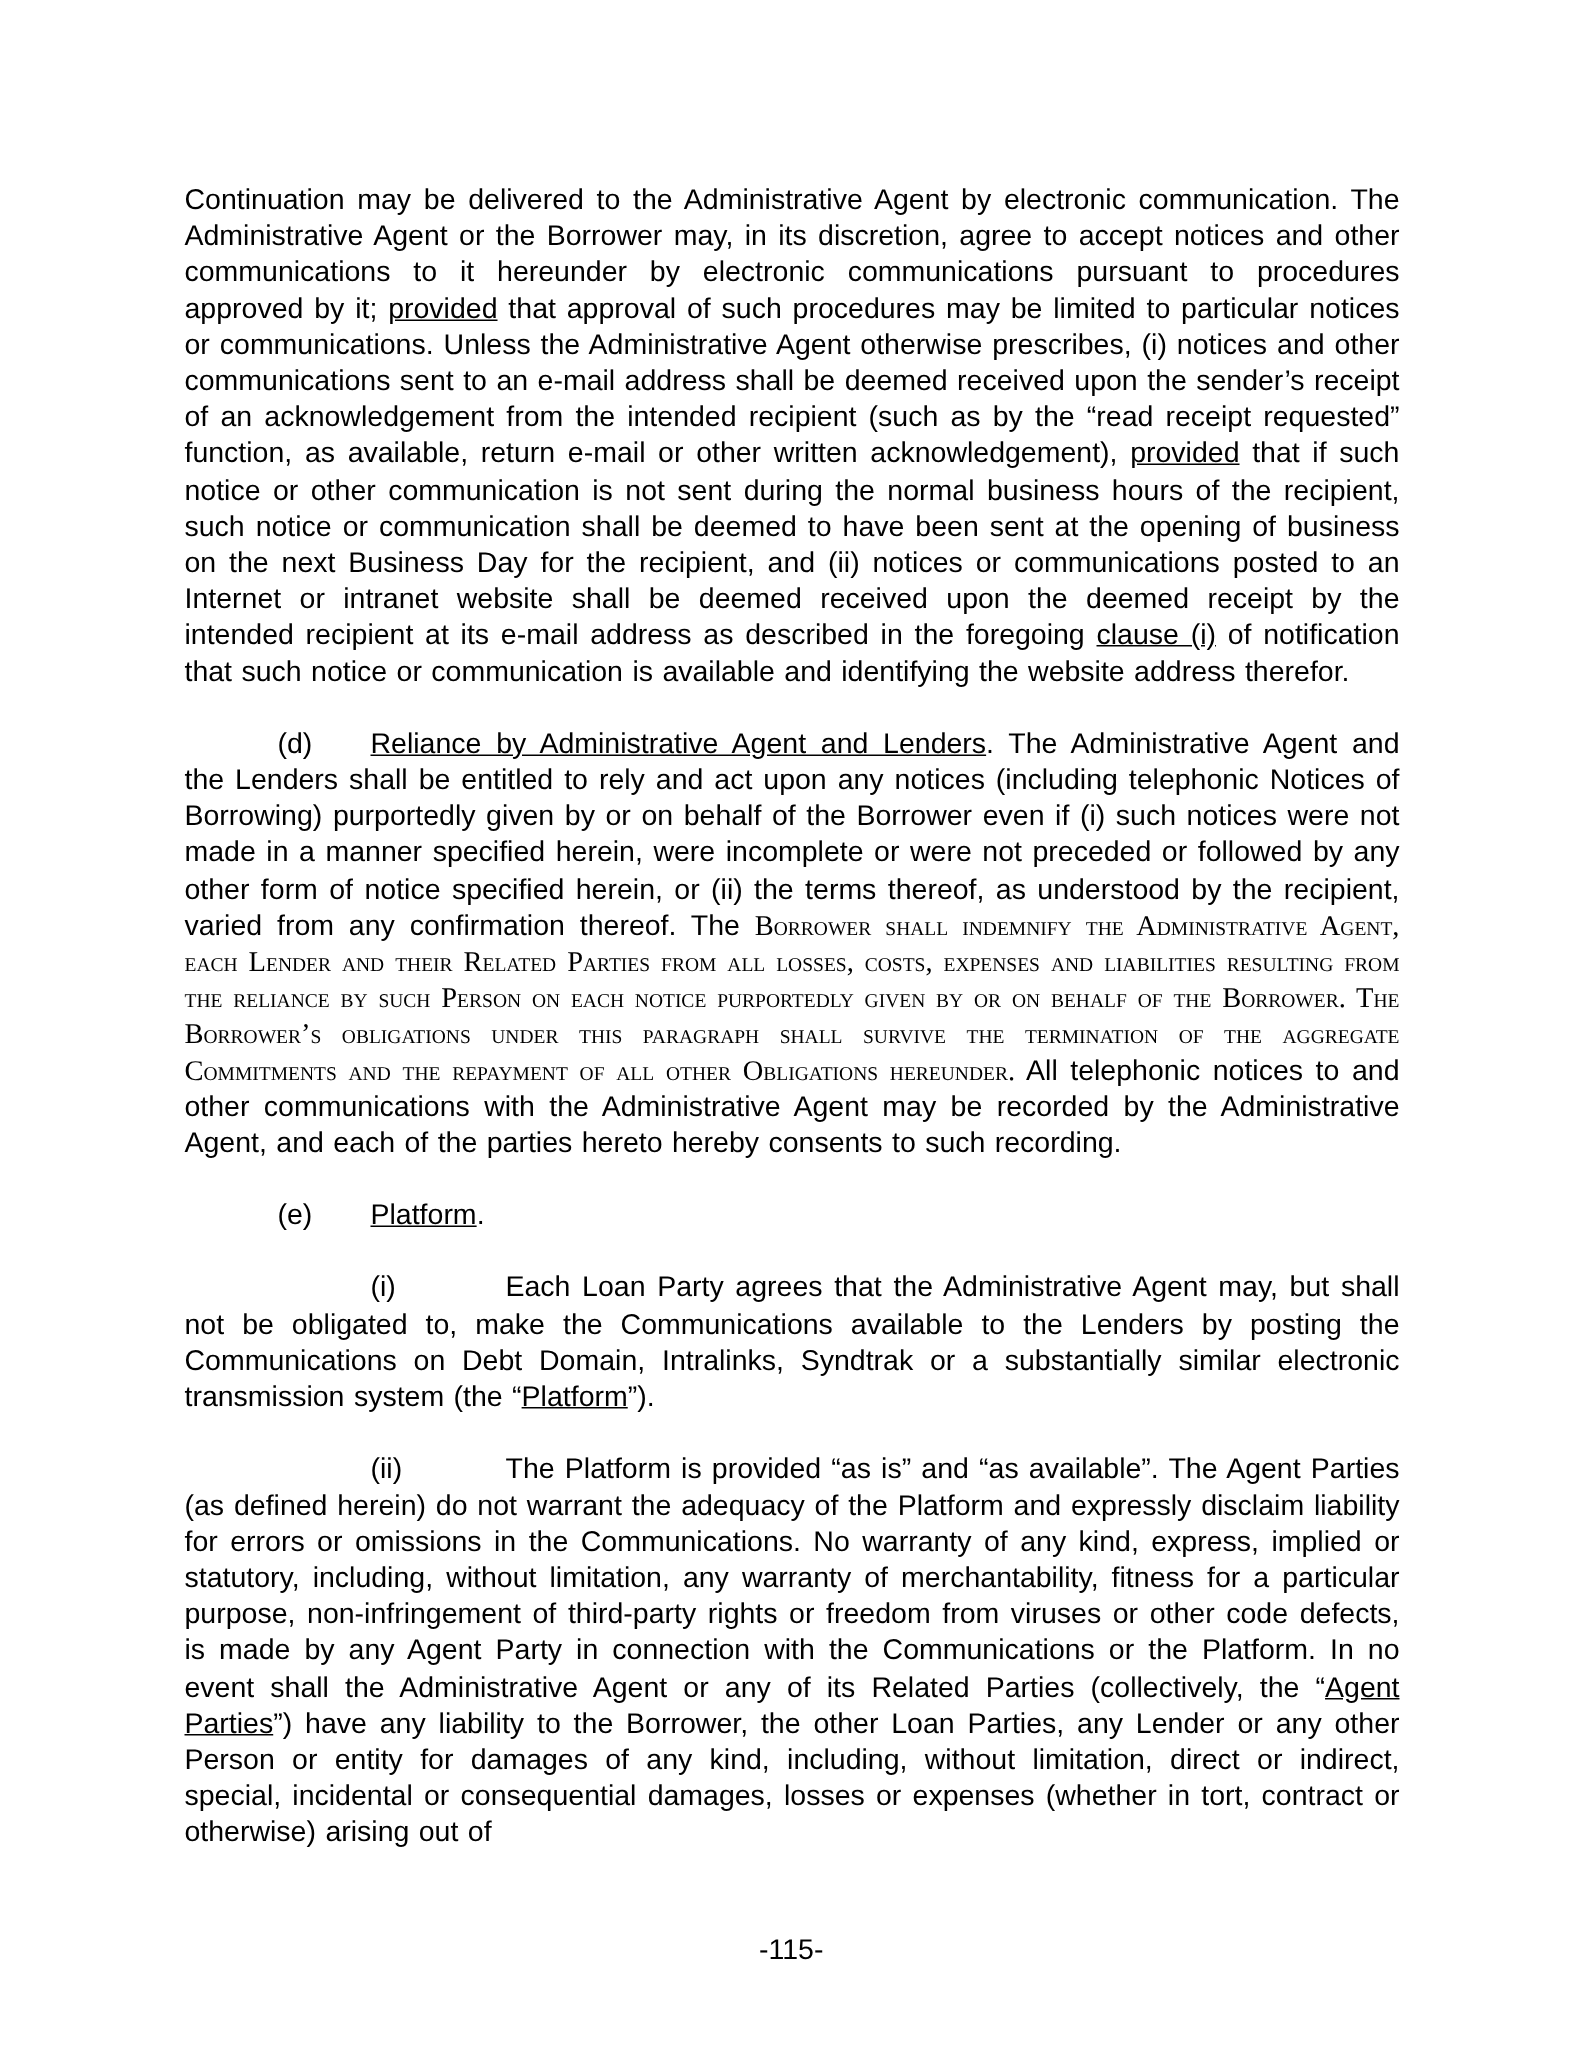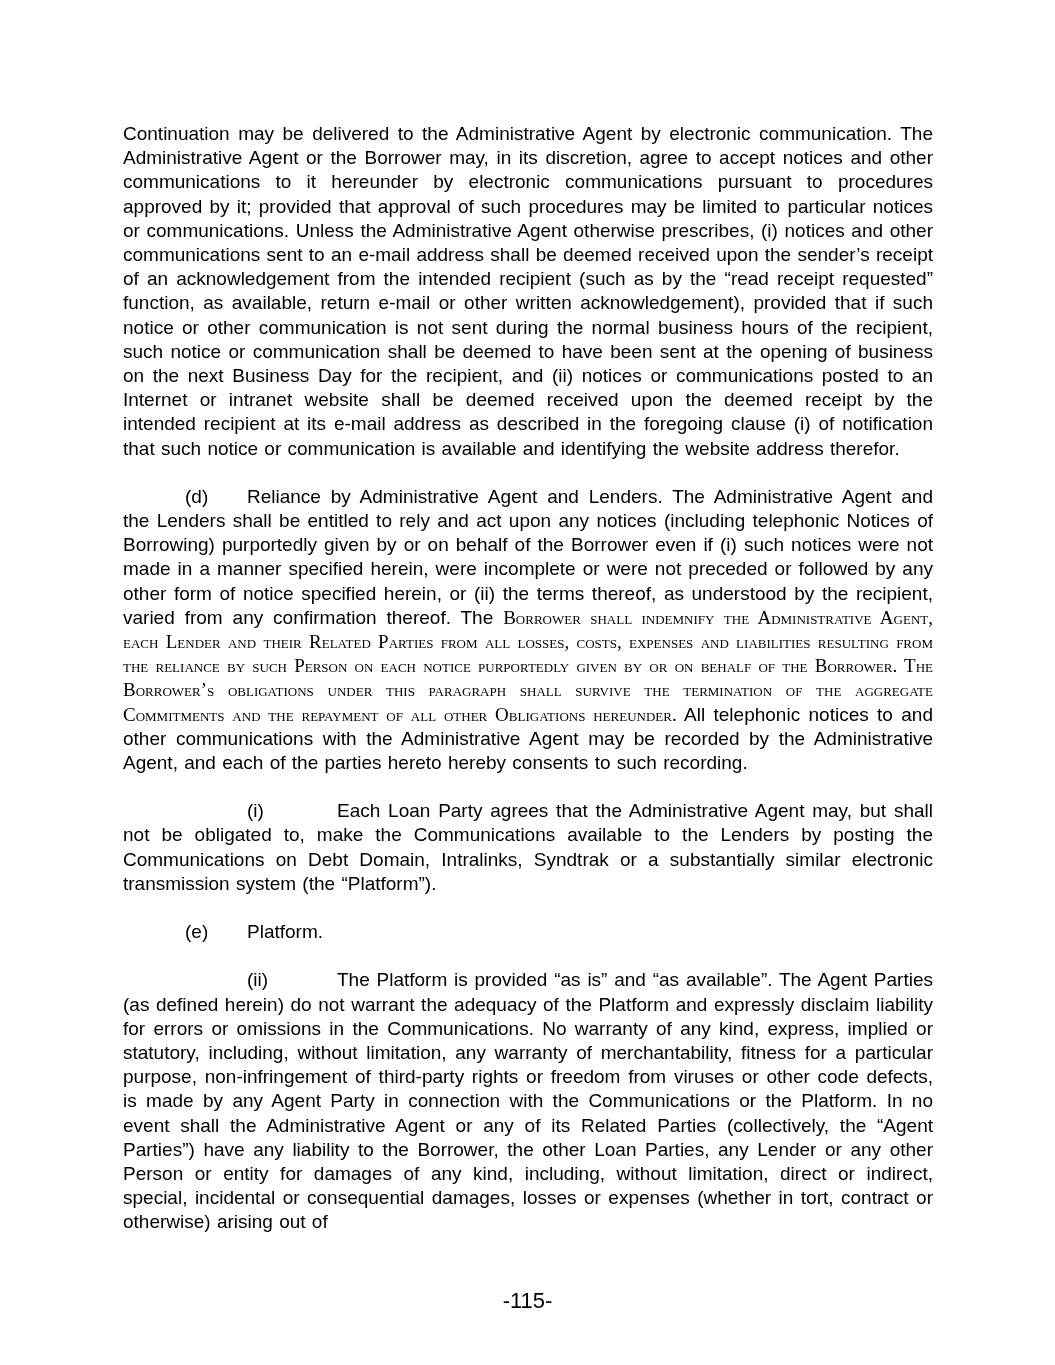--- a/index.html
+++ b/index.html
@@ -18,45 +18,45 @@
     box-sizing: border-box;
     padding: 122px 122px 0 123px;
   }
   p.para {
     margin: 0 0 24px 0;
     font-size: 19px;
     line-height: 24.2px;
     text-align: justify;
     word-spacing: 1px;
   }
-  .u  { }
+  .u  { text-decoration: underline; }
   .sc { font-variant-caps: small-caps; font-family: Liberation Serif, serif; }
   
   .lbl1 { display: inline-block; margin-left: 62px;  width: 62px; }
   
   .lbl2 { display: inline-block; margin-left: 124px; width: 90px; }
   .footer {
     position: absolute;
     left: 0; right: 0;
     bottom: 52px;
     text-align: center;
-    font-size: 22px;
+    font-size: 19px;
     line-height: 24px;
   }
 </style>
 </head>
 <body>
 
 <div class="page">
 
   <p class="para"><span>Continuation may be delivered to the Administrative Agent by electronic communication.  The Administrative Agent or the Borrower may, in its discretion, agree to accept notices and other communications to it hereunder by electronic communications pursuant to procedures approved by it; </span><span class="u">provided</span><span> that approval of such procedures may be limited to particular notices or communications.  Unless the Administrative Agent otherwise prescribes, (i) notices and other communications sent to an e-mail address shall be deemed received upon the sender’s receipt of an acknowledgement from the intended recipient (such as by the “read receipt requested” function, as available, return e-mail or other written acknowledgement), </span><span class="u">provided</span><span> that if such notice or other communication is not sent during the normal business hours of the recipient, such notice or communication shall be deemed to have been sent at the opening of business on the next Business Day for the recipient, and (ii) notices or communications posted to an Internet or intranet website shall be deemed received upon the deemed receipt by the intended recipient at its e-mail address as described in the foregoing </span><span class="u">clause (i)</span><span> of notification that such notice or communication is available and identifying the website address therefor.</span></p>
 
   <p class="para"><span class="lbl1">(d)</span><span class="u">Reliance by Administrative Agent and Lenders</span><span>.  The Administrative Agent and the Lenders shall be entitled to rely and act upon any notices (including telephonic Notices of Borrowing) purportedly given by or on behalf of the Borrower even if (i) such notices were not made in a manner specified herein, were incomplete or were not preceded or followed by any other form of notice specified herein, or (ii) the terms thereof, as understood by the recipient, varied from any confirmation thereof.  The </span><span class="sc">Borrower shall indemnify the Administrative Agent, each Lender and their Related Parties from all losses, costs, expenses and liabilities resulting from the reliance by such Person on each notice purportedly given by or on behalf of the Borrower.  The Borrower’s obligations under this paragraph shall survive the termination of the aggregate Commitments and the repayment of all other Obligations hereunder.</span><span>  All telephonic notices to and other communications with the Administrative Agent may be recorded by the Administrative Agent, and each of the parties hereto hereby consents to such recording.</span></p>
 
+  <p class="para"><span class="lbl1">(e)</span><span class="u">Platform</span><span>.</span></p>
+
   <p class="para"><span class="lbl2">(i)</span><span>Each Loan Party agrees that the Administrative Agent may, but shall not be obligated to, make the Communications available to the Lenders by posting the Communications on Debt Domain, Intralinks, Syndtrak or a substantially similar electronic transmission system (the “</span><span class="u">Platform</span><span>”).</span></p>
-
-  <p class="para"><span class="lbl1">(e)</span><span class="u">Platform</span><span>.</span></p>
 
   <p class="para"><span class="lbl2">(ii)</span><span>The Platform is provided “as is” and “as available”.  The Agent Parties (as defined herein) do not warrant the adequacy of the Platform and expressly disclaim liability for errors or omissions in the Communications.  No warranty of any kind, express, implied or statutory, including, without limitation, any warranty of merchantability, fitness for a particular purpose, non-infringement of third-party rights or freedom from viruses or other code defects, is made by any Agent Party in connection with the Communications or the Platform.  In no event shall the Administrative Agent or any of its Related Parties (collectively, the “</span><span class="u">Agent Parties</span><span>”) have any liability to the Borrower, the other Loan Parties, any Lender or any other Person or entity for damages of any kind, including, without limitation, direct or indirect, special, incidental or consequential damages, losses or expenses (whether in tort, contract or otherwise) arising out of</span></p>
 
 </div>
 
 <div class="footer">-115-</div>
 
 </body></html>

